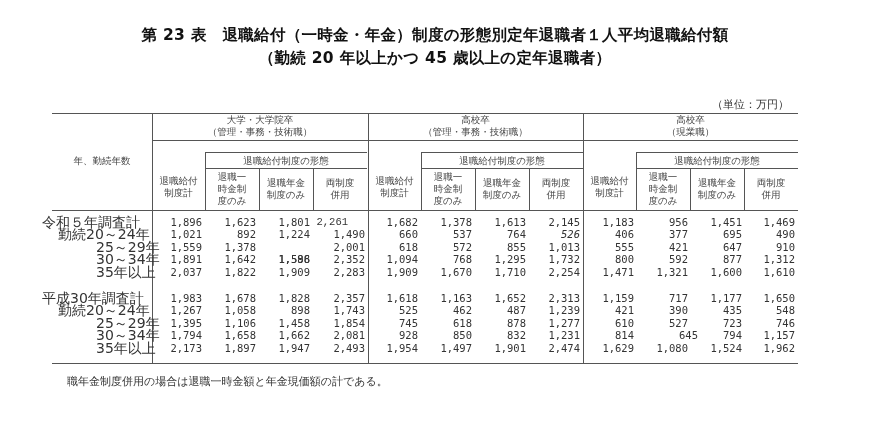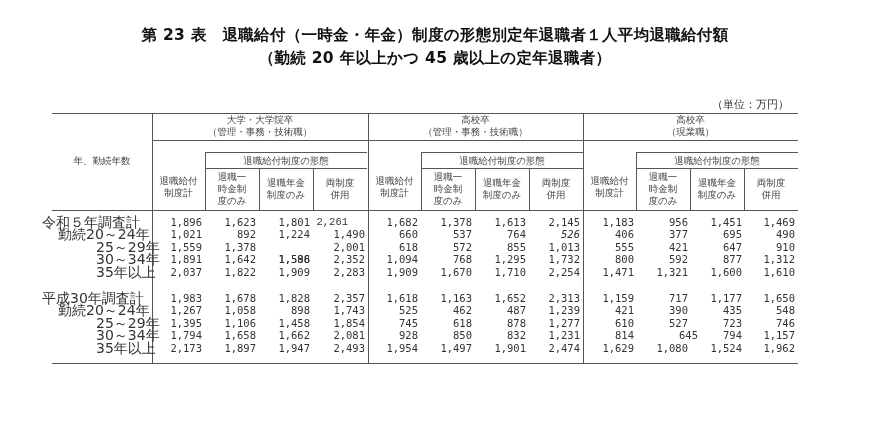--- a/index.html
+++ b/index.html
@@ -215,13 +215,14 @@
     <div class="num" style="left: 421px; top: 341.6px; width: 51px;">1,497</div>
     <div class="num" style="left: 475px; top: 341.6px; width: 51px;">1,901</div>
     <div class="num" style="left: 529px; top: 341.6px; width: 51px;">2,474</div>
     <div class="num" style="left: 583px; top: 341.6px; width: 51px;">1,629</div>
     <div class="num" style="left: 637px; top: 341.6px; width: 51px;">1,080</div>
     <div class="num" style="left: 691px; top: 341.6px; width: 51px;">1,524</div>
     <div class="num" style="left: 745px; top: 341.6px; width: 50px;">1,962</div>
   </div>
 
 <div id="note">
+  <span class="indent">職年金制度併用の場合は退職一時金額と年金現価額の計である。</span>
 </div>
 
 </body></html>

